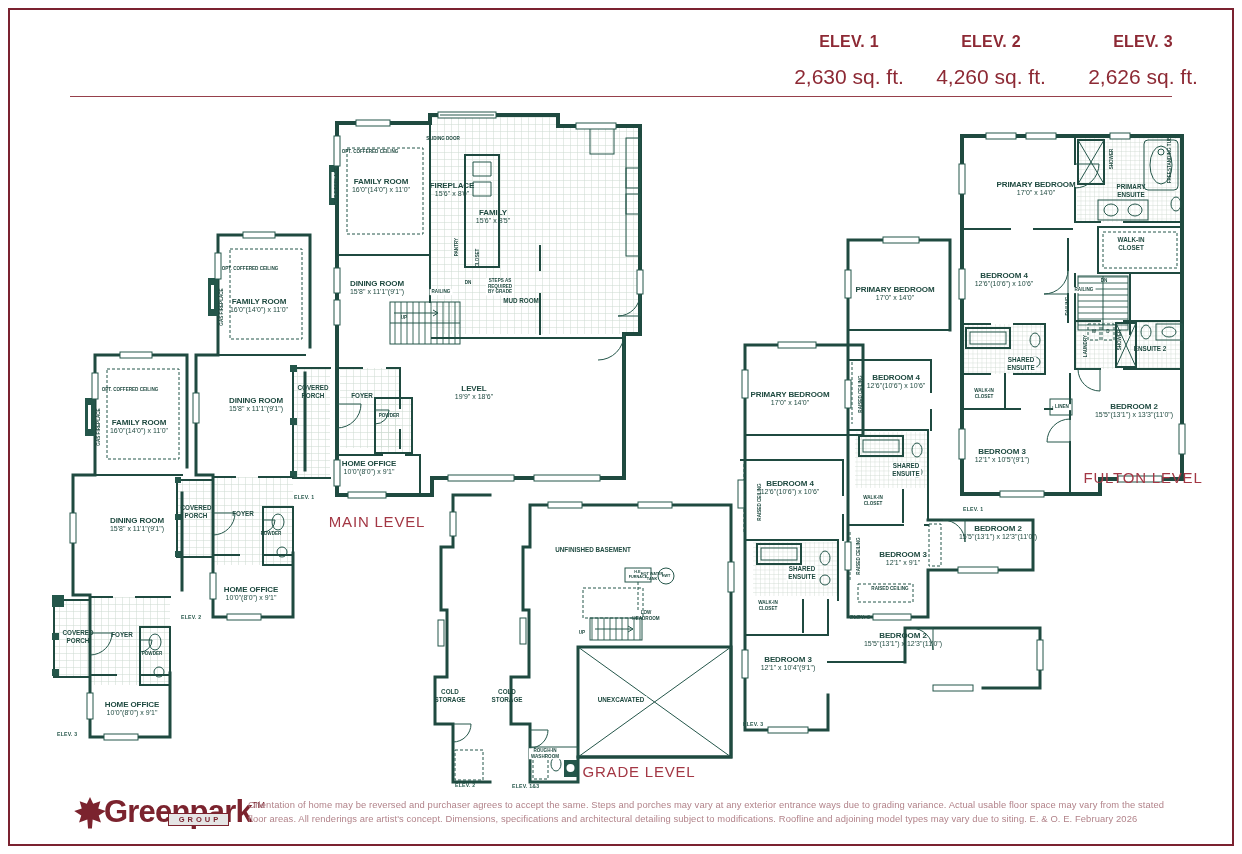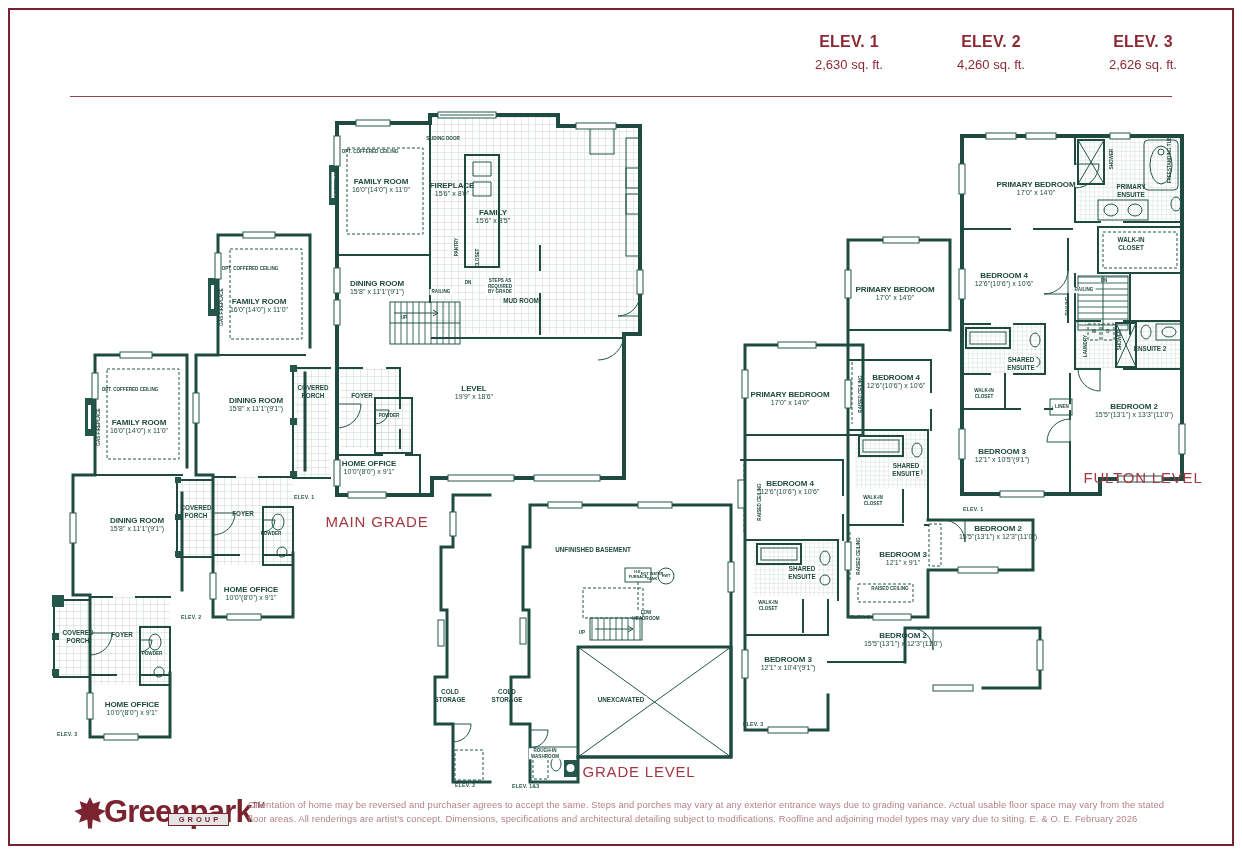--- a/index.html
+++ b/index.html
@@ -7,21 +7,21 @@
           font-family:"Liberation Sans",sans-serif;color:#1f4a40;}
   .frame{position:absolute;left:8px;top:8px;right:8px;bottom:8px;border:2px solid #7b2230;pointer-events:none;}
   .abs{position:absolute;}
   
   .title{position:absolute;left:72px;top:30px;font-family:"Liberation Serif",serif;
          font-size:46px;color:#6f222d;letter-spacing:1px;white-space:nowrap;}
   .lot{font-family:"Liberation Serif",serif;font-style:italic;font-size:22px;letter-spacing:.5px;margin-left:26px;}
   .rule{position:absolute;left:70px;top:96px;width:1102px;border-top:1.5px solid #96404b;}
   .elev{position:absolute;width:120px;text-align:center;color:#8d2934;top:33px;}
   .elev .e{font-size:16px;font-weight:700;letter-spacing:.2px;}
-  .elev .a{font-size:13px;margin-top:6px;}
+  .elev .a{font-size:21px;margin-top:14px;}
   
   .rm{position:absolute;transform:translate(-50%,-50%);text-align:center;line-height:1.15;white-space:nowrap;}
   .rm .n{display:block;font-size:8px;font-weight:700;letter-spacing:-.1px;}
   .rm .d{display:block;font-size:7px;font-weight:500;}
   .sm{position:absolute;transform:translate(-50%,-50%);text-align:center;font-size:6.3px;
       font-weight:700;line-height:1.2;white-space:pre-line;}
   .xs{position:absolute;transform:translate(-50%,-50%);text-align:center;font-size:4.6px;
       font-weight:600;line-height:1.25;white-space:pre-line;}
   .bg{background:#fff;padding:0 2px;}
   .vert{transform:translate(-50%,-50%) rotate(-90deg);}
@@ -407,21 +407,21 @@
     <span class="d">10'0"(8'0") x 9'1"</span>
   </div>
   <div class="sm" style="left:313px;top:392px">COVERED
 PORCH</div>
   <div class="xs bg" style="left:441px;top:292px">RAILING</div>
   <div class="xs" style="left:404px;top:318px">UP</div>
   <div class="xs" style="left:468px;top:283px">DN</div>
   <div class="xs vert" style="left:457px;top:247px">PANTRY</div>
   <div class="xs vert" style="left:478px;top:258px">CLOSET</div>
   <div class="xs vert" style="left:337px;top:186px">GAS FIREPLACE</div>
-  <div class="lvl" style="left:377px;top:521px">MAIN GRADE</div>
+  <div class="lvl" style="left:377px;top:521px">MAIN LEVEL</div>
   <div class="tag" style="left:294px;top:494px">ELEV. 1</div>
 
   <div class="rm" style="left:259px;top:306px">
     <span class="n">FAMILY ROOM</span>
     <span class="d">16'0"(14'0") x 11'0"</span>
   </div>
   <div class="xs" style="left:250px;top:269px">OPT. COFFERED CEILING</div>
   <div class="rm" style="left:256px;top:405px">
     <span class="n">DINING ROOM</span>
     <span class="d">15'8" x 11'1"(9'1")</span>

